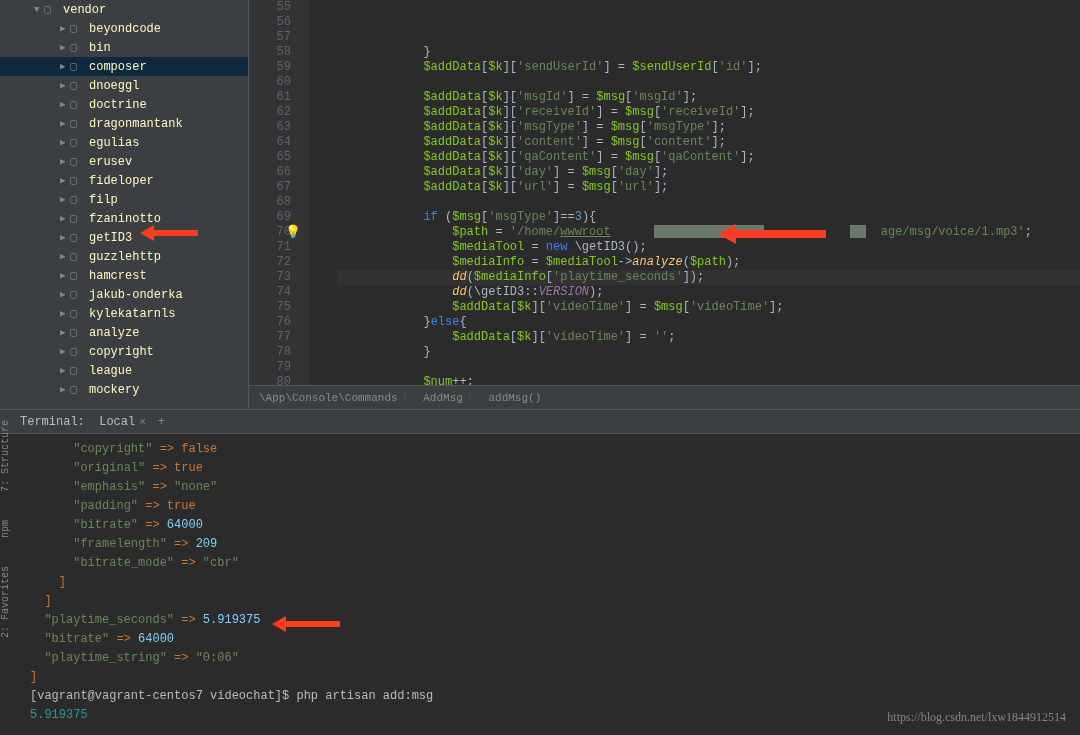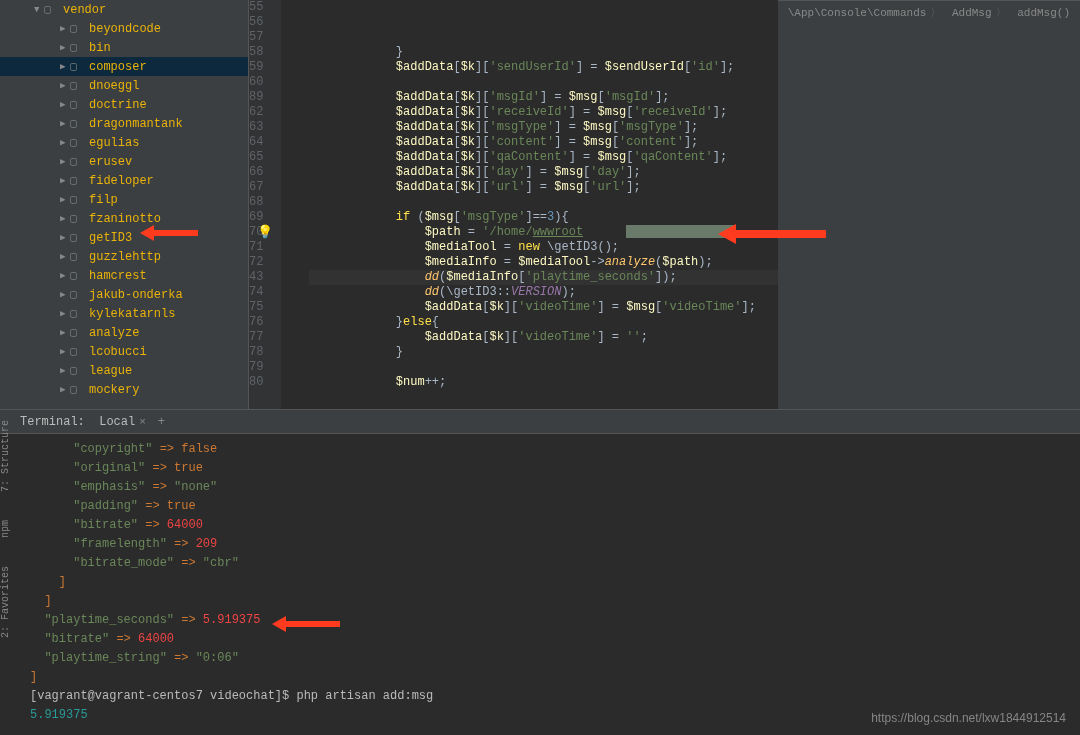--- a/index.html
+++ b/index.html
@@ -44,26 +44,26 @@
     .tree-arrow {
       width: 10px;
       color: #888;
       font-size: 9px;
     }
     .tree-folder-icon {
       width: 14px;
       margin-right: 5px;
       color: #777d7e;
     }
-    .tree-label { color: #eab308; font-size: 12px; }
+    .tree-label { color: #fef9c3; font-size: 12px; }
     .editor {
       flex: 1;
       background: #2b2b2b;
       display: flex;
-      flex-direction: row;
+      flex-direction: column;
       overflow: hidden;
     }
     .code-area {
       flex: 1;
       display: flex;
       overflow: hidden;
     }
     .gutter {
       width: 60px;
       text-align: right;
@@ -111,43 +111,43 @@
     .terminal-tabs .tab-add { margin-left: 12px; color: #888; }
     .terminal-body {
       flex: 1;
       padding: 6px 10px 6px 30px;
       font-size: 12px;
       line-height: 19px;
       white-space: pre;
       position: relative;
     }
     
-    .c-var { color: #fef9c3; }
+    .c-var { color: #84cc16; }
     .c-str { color: #6a8759; }
-    .c-key { color: #fde047; }
+    .c-key { color: #3b82f6; }
     .c-num { color: #6897bb; }
     .c-fn { color: #ffc66d; font-style: italic; }
     .c-const { color: #9876aa; font-style: italic; }
     .t-orange { color: #cc7832; }
     .t-green { color: #6a8759; }
     .t-cyan { color: #299999; }
-    .t-blue { color: #ef4444; }
+    .t-blue { color: #7dd3fc; }
     .t-white { color: #bbb; }
     .arrow {
       position: absolute;
       pointer-events: none;
     }
     .redact { background:#6a7a6a; display:inline-block; height:13px; vertical-align:middle; }
     .watermark {
       position: absolute;
       bottom: 10px;
       right: 14px;
       color: #868686;
       font-size: 12px;
-      font-family: Liberation Sans, sans-serif;
+      font-family: Liberation Serif, serif;
     }
     .side-tabs {
       position: absolute;
       left: 0;
       top: 420px;
       width: 20px;
       height: 300px;
     }
     .side-tab-item {
       writing-mode: vertical-rl;
@@ -276,21 +276,21 @@
           <div class="tree-item">
             <span class="indent" style="width:60px"></span>
             <span class="tree-arrow">▶</span>
             <span class="tree-folder-icon">▢</span>
             <span class="tree-label">analyze</span>
           </div>
           <div class="tree-item">
             <span class="indent" style="width:60px"></span>
             <span class="tree-arrow">▶</span>
             <span class="tree-folder-icon">▢</span>
-            <span class="tree-label">lcobucci</span>
+            <span class="tree-label">copyright</span>
           </div>
           <div class="tree-item">
             <span class="indent" style="width:60px"></span>
             <span class="tree-arrow">▶</span>
             <span class="tree-folder-icon">▢</span>
             <span class="tree-label">league</span>
           </div>
           <div class="tree-item">
             <span class="indent" style="width:60px"></span>
             <span class="tree-arrow">▶</span>
@@ -301,33 +301,33 @@
     </div>
     <div class="editor">
       <div class="code-area">
         <div class="gutter" id="gutter">
             <div>55</div>
             <div>56</div>
             <div>57</div>
             <div>58</div>
             <div>59</div>
             <div>60</div>
-            <div>89</div>
+            <div>61</div>
             <div>62</div>
             <div>63</div>
             <div>64</div>
             <div>65</div>
             <div>66</div>
             <div>67</div>
             <div>68</div>
             <div>69</div>
             <div>70</div>
             <div>71</div>
             <div>72</div>
-            <div>43</div>
+            <div>73</div>
             <div>74</div>
             <div>75</div>
             <div>76</div>
             <div>77</div>
             <div>78</div>
             <div>79</div>
             <div>80</div>
           </div>
         <div class="code-lines" id="code">
           <span class="bulb">💡</span>

